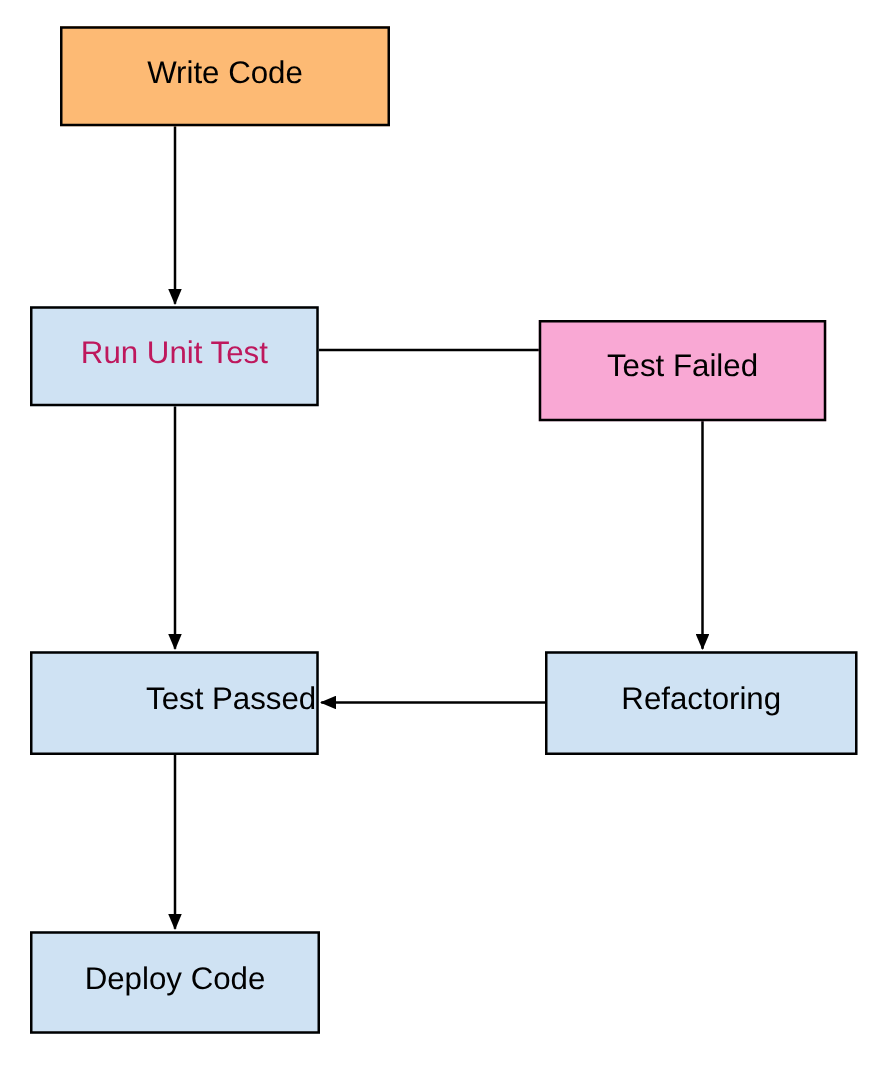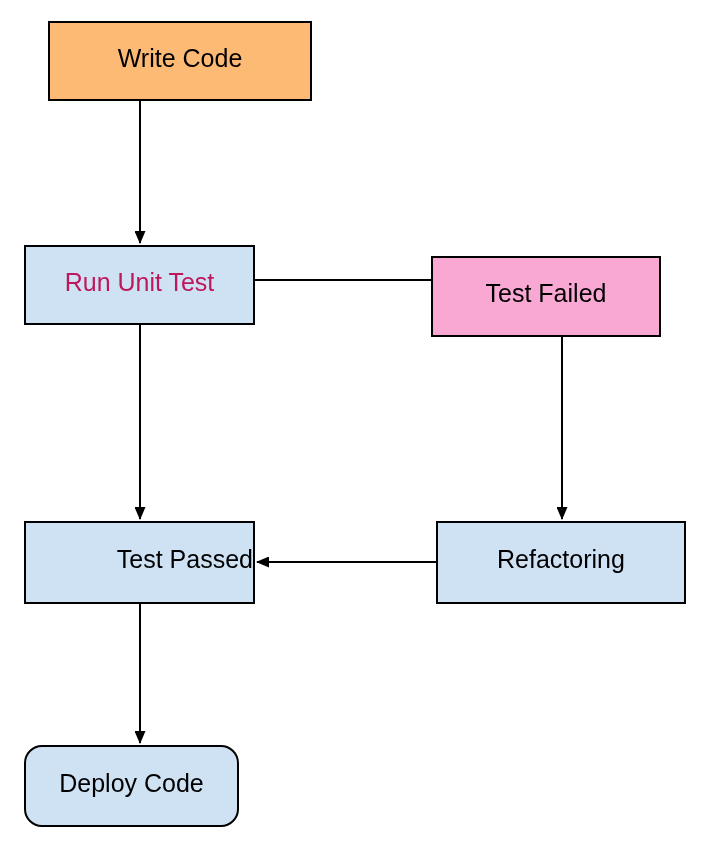--- a/index.html
+++ b/index.html
@@ -67,17 +67,17 @@
       </div>
       <div class="node" style="left: 431px; top: 240px; width: 230px; height: 81px; background: #f9a8d4; border-color: rgb(0, 0, 0); color: rgb(0, 0, 0); margin-top: 16px;">
         <span>Test Failed</span>
       </div>
       <div class="node" style="left: 24px; top: 521px; width: 231px; height: 83px; background: rgb(207, 226, 243); border-color: rgb(0, 0, 0); color: rgb(0, 0, 0); justify-content: flex-end;">
         <span>Test Passed</span>
       </div>
       <div class="node" style="left: 436px; top: 521px; width: 250px; height: 83px; background: rgb(207, 226, 243); border-color: rgb(0, 0, 0); color: rgb(0, 0, 0); text-align: right;">
         <span>Refactoring</span>
       </div>
-      <div class="node" style="left: 24px; top: 745px; width: 215px; height: 82px; background: rgb(207, 226, 243); border-color: rgb(0, 0, 0); color: rgb(0, 0, 0); border-radius: 18px;">
+      <div class="node" style="left: 24px; top: 745px; width: 232px; height: 82px; background: rgb(207, 226, 243); border-color: rgb(0, 0, 0); color: rgb(0, 0, 0);">
         <span>Deploy Code</span>
       </div>
     </div>
 </div>
 
 </body></html>

